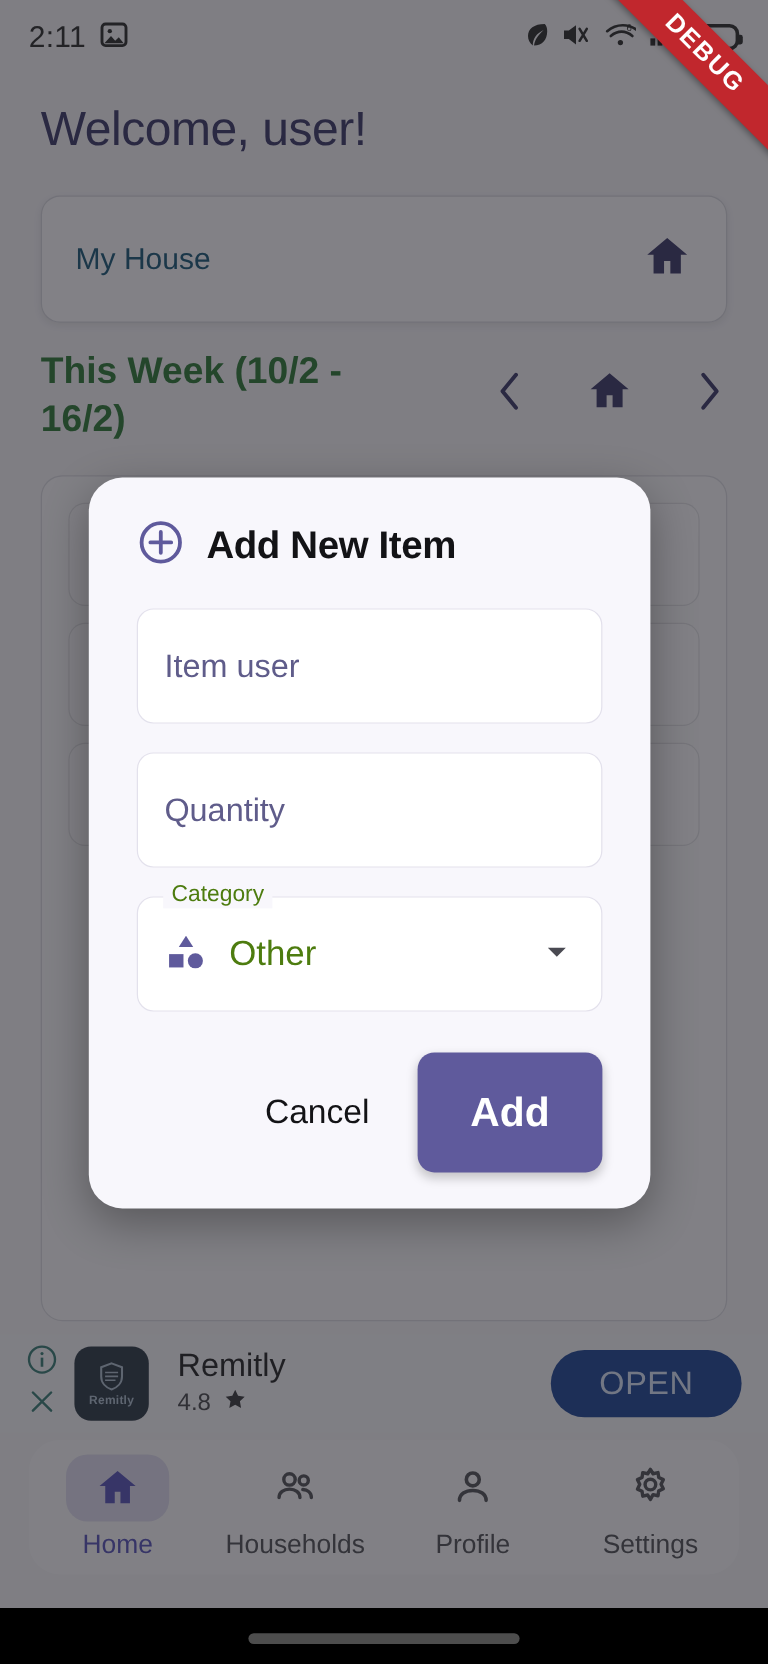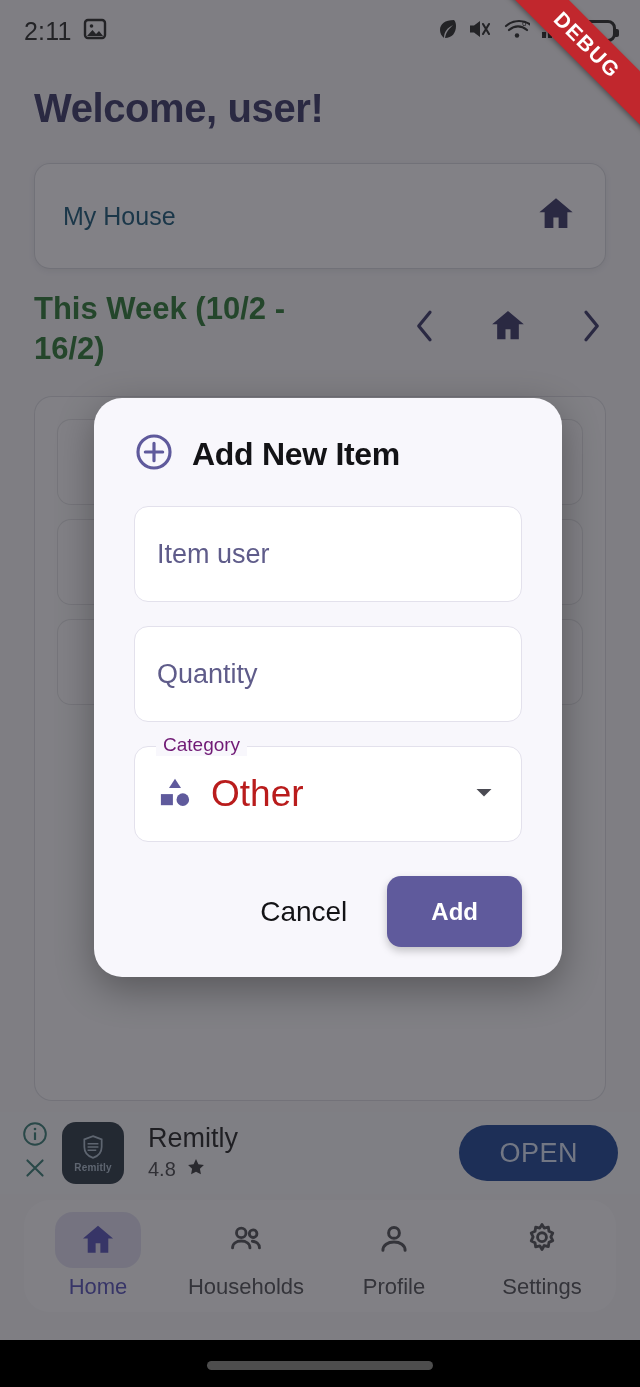--- a/index.html
+++ b/index.html
@@ -46,21 +46,21 @@
     transform:rotate(45deg);
     font-size:21px; font-weight:bold; letter-spacing:1.5px;
     padding:7px 0;
     box-shadow:0 2px 5px rgba(0,0,0,.35);
   }
 
   
   #content { position:absolute; top:62px; left:0; right:0; bottom:0; }
 
   #welcome {
-    font-size:40px; font-weight:bold; color:#2e2a5e;
+    font-size:40px; font-weight:normal; color:#2e2a5e;
     padding:24px 34px 0 34px; letter-spacing:-.4px;
   }
 
   .house-card {
     margin:32px 34px 0 34px;
     background:rgba(255,255,255,0.30);
     border:1px solid rgba(160,160,175,.45);
     border-radius:16px;
     height:106px;
     display:flex; align-items:center; justify-content:space-between;
@@ -135,56 +135,56 @@
     width:86px; height:56px; border-radius:18px;
     display:flex; align-items:center; justify-content:center;
   }
   .nav-item.active .nav-pill { background:rgba(100,95,185,0.20); }
   .nav-label { font-size:22px; color:#43434c; }
   .nav-item.active .nav-label { color:#4a45b0; }
 
   
   #dialog {
     position:absolute; z-index:50;
-    left:94px; top:398px; width:468px;
+    left:74px; top:398px; width:468px;
     background:#f8f7fc;
     border-radius:28px;
     padding:34px 40px 30px 40px;
     box-shadow:0 12px 38px rgba(0,0,0,.32);
   }
   .dlg-head { display:flex; align-items:center; gap:18px; margin-bottom:30px; }
   .dlg-title { font-size:32px; font-weight:bold; color:#131316; letter-spacing:-.3px; }
 
   .field {
     background:#ffffff; border:1px solid #e3e1ec; border-radius:14px;
     height:96px; display:flex; align-items:center; padding:0 22px;
     margin-bottom:24px;
   }
   .field-ph { font-size:27px; color:#5f5c8a; }
 
   .select-wrap { position:relative; margin-bottom:34px; }
   .select-label {
     position:absolute; top:-12px; left:22px; background:#f8f7fc;
-    padding:0 7px; font-size:19px; color:#701a75; z-index:2;
+    padding:0 7px; font-size:19px; color:#4d7c0f; z-index:2;
   }
   .select-box {
     background:#ffffff; border:1px solid #e3e1ec; border-radius:14px;
     height:96px; display:flex; align-items:center; padding:0 22px; gap:18px;
   }
-  .select-value { font-size:37px; color:#b91c1c; flex:1; }
+  .select-value { font-size:29px; color:#4d7c0f; flex:1; }
 
   .dlg-actions { display:flex; align-items:center; justify-content:flex-end; gap:22px; }
   .btn-cancel {
     background:none; border:none; font-family:inherit;
     font-size:28px; color:#131316; padding:14px 18px; cursor:pointer;
   }
   .btn-add {
     background:#5f5a9c; color:#ffffff; border:none; border-radius:14px;
-    font-family:inherit; font-size:24px; font-weight:bold;
-    padding:0 44px; height:71px; cursor:pointer;
+    font-family:inherit; font-size:34px; font-weight:bold;
+    padding:0 44px; height:100px; cursor:pointer;
     box-shadow:0 4px 9px rgba(0,0,0,.22);
   }
 
   
   #gesture { position:absolute; left:0; right:0; bottom:0; height:47px; background:#000; }
   #gesture .bar {
     position:absolute; left:50%; transform:translateX(-50%); bottom:17px;
     width:226px; height:9px; border-radius:5px; background:#4d4d4d;
   }
 </style>

